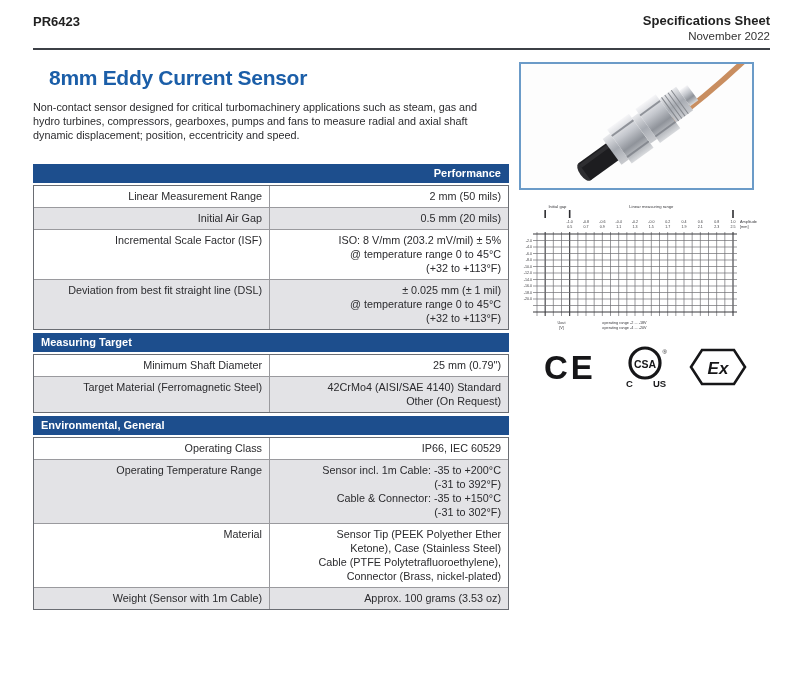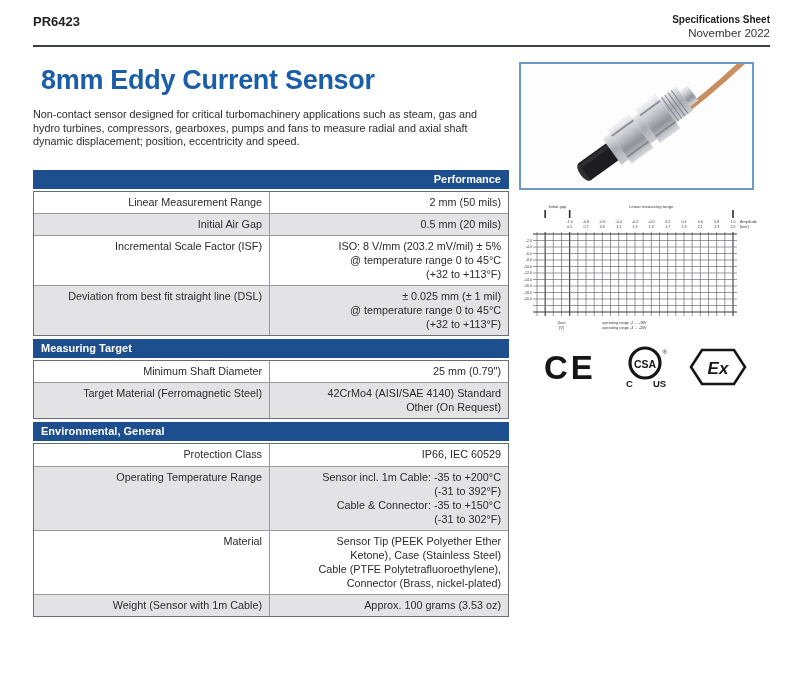--- a/index.html
+++ b/index.html
@@ -5,29 +5,29 @@
   html,body{margin:0;padding:0;background:#fff;}
   .page{
     position:relative;width:800px;height:700px;background:#fff;overflow:hidden;
     font-family:"Liberation Sans",sans-serif;color:#2b2b2e;
   }
   
   .hdr{position:absolute;left:33px;right:30px;top:14px;}
   .hdr-row{display:flex;justify-content:space-between;align-items:flex-start;}
   .doc-num{font-size:13px;font-weight:bold;color:#222;}
   .doc-meta{text-align:right;}
-  .doc-type{font-size:10px;font-weight:bold;color:#222;line-height:1.1;}
+  .doc-type{font-size:13px;font-weight:bold;color:#222;line-height:1.1;}
   .doc-date{font-size:11.5px;color:#333;margin-top:2px;}
   .hdr-rule{border:none;border-top:2px solid #3c4046;margin:6px 0 0 0;}
   
   .content{position:absolute;left:33px;top:60px;display:flex;}
   .left-col{width:476px;flex:0 0 auto;}
   .right-col{width:252px;margin-left:10px;flex:0 0 auto;}
   h1.title{
-    margin:6px 0 0 8px;font-size:27px;line-height:1.1;font-weight:bold;
+    margin:6px 0 0 16px;font-size:21px;line-height:1.1;font-weight:bold;
     color:#1b5ea8;letter-spacing:-0.3px;
   }
   .desc{
     margin:12px 0 0 0;font-size:10.8px;line-height:1.28;color:#2b2b2e;width:468px;
   }
   
   .spec-table{margin-top:21px;width:476px;font-size:10.8px;}
   .sec-header{
     background:#1d4e8d;color:#fff;font-weight:bold;font-size:11px;
     padding:2px 7px 3px 7px;border:1px solid #1d4e8d;margin-top:3px;
@@ -106,21 +106,21 @@
             </div>
             <div class="spec-row alt">
               <div class="cell label">Target Material (Ferromagnetic Steel)</div>
               <div class="cell value">42CrMo4 (AISI/SAE 4140) Standard
 Other (On Request)</div>
             </div>
           </div>
           <div class="sec-header">Environmental, General</div>
           <div class="sec-rows">
             <div class="spec-row">
-              <div class="cell label">Protection Class</div>
+              <div class="cell label">Operating Class</div>
               <div class="cell value">IP66, IEC 60529</div>
             </div>
             <div class="spec-row alt">
               <div class="cell label">Operating Temperature Range</div>
               <div class="cell value">Sensor incl. 1m Cable: -35 to +200°C
 (-31 to 392°F)
 Cable &amp; Connector: -35 to +150°C
 (-31 to 302°F)</div>
             </div>
             <div class="spec-row">

